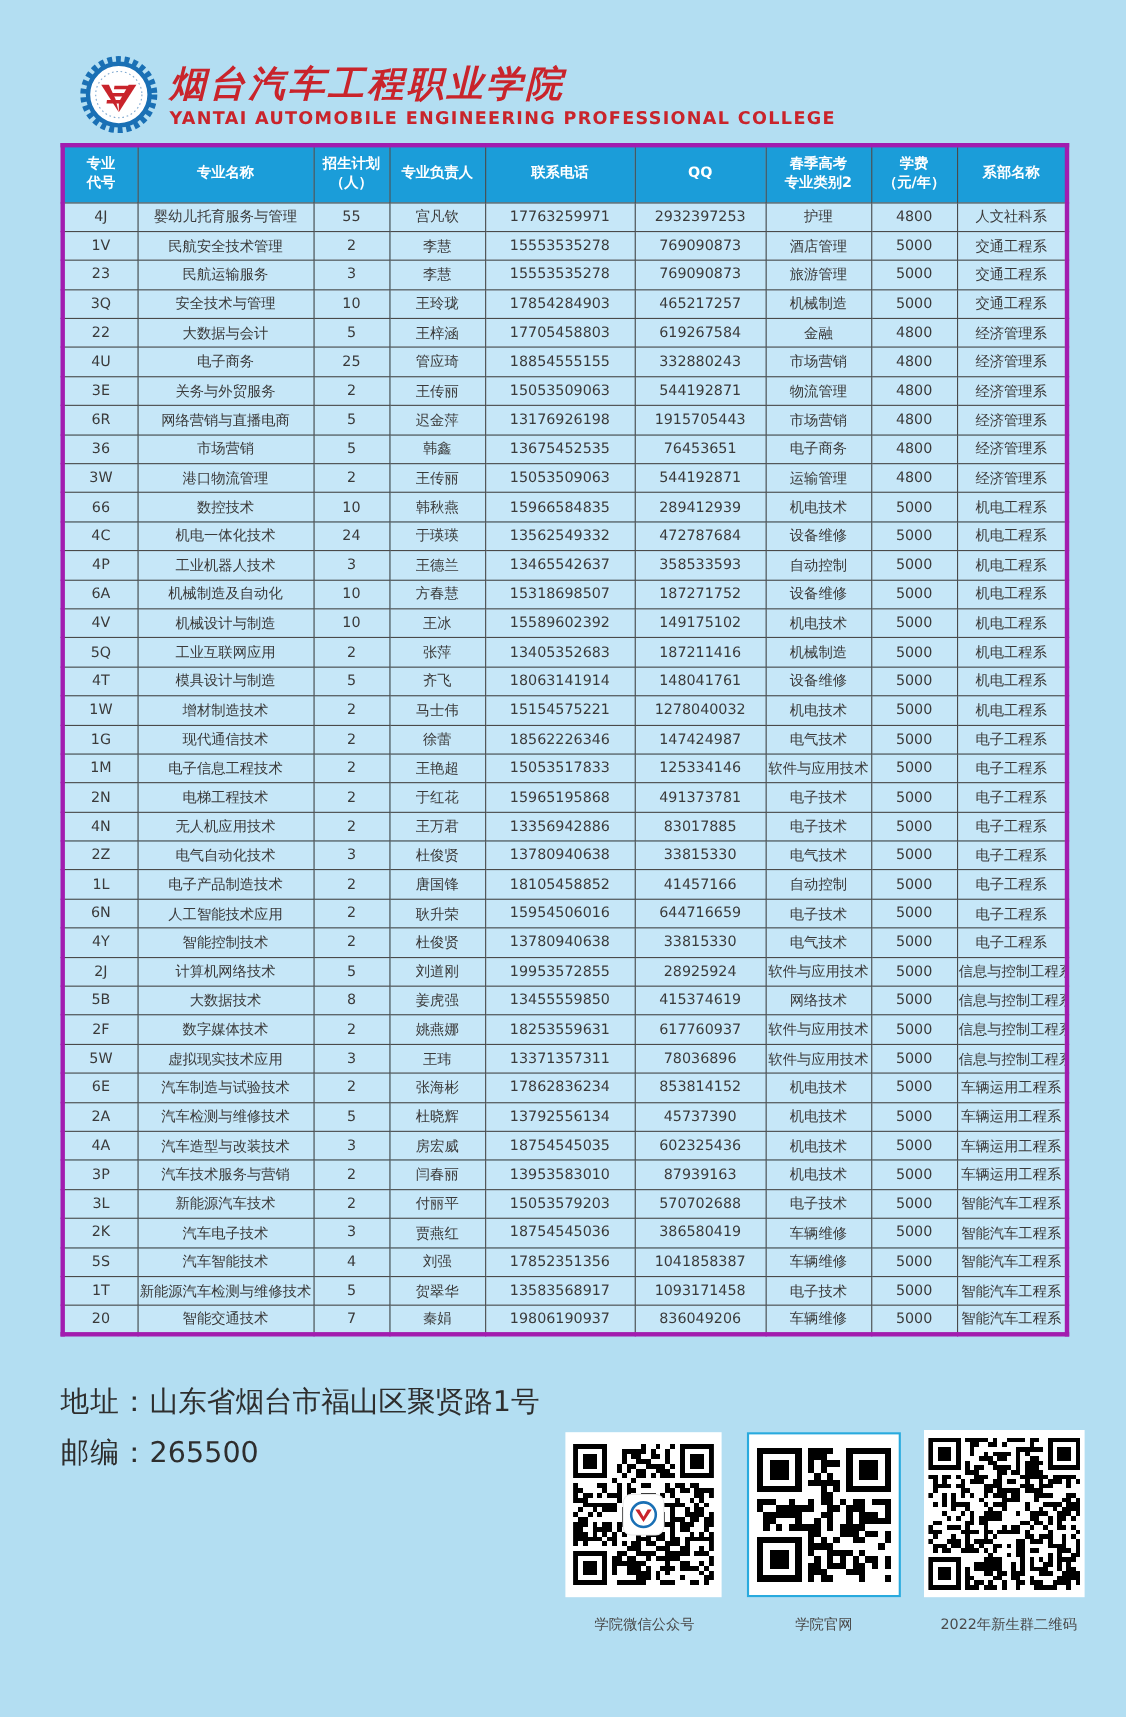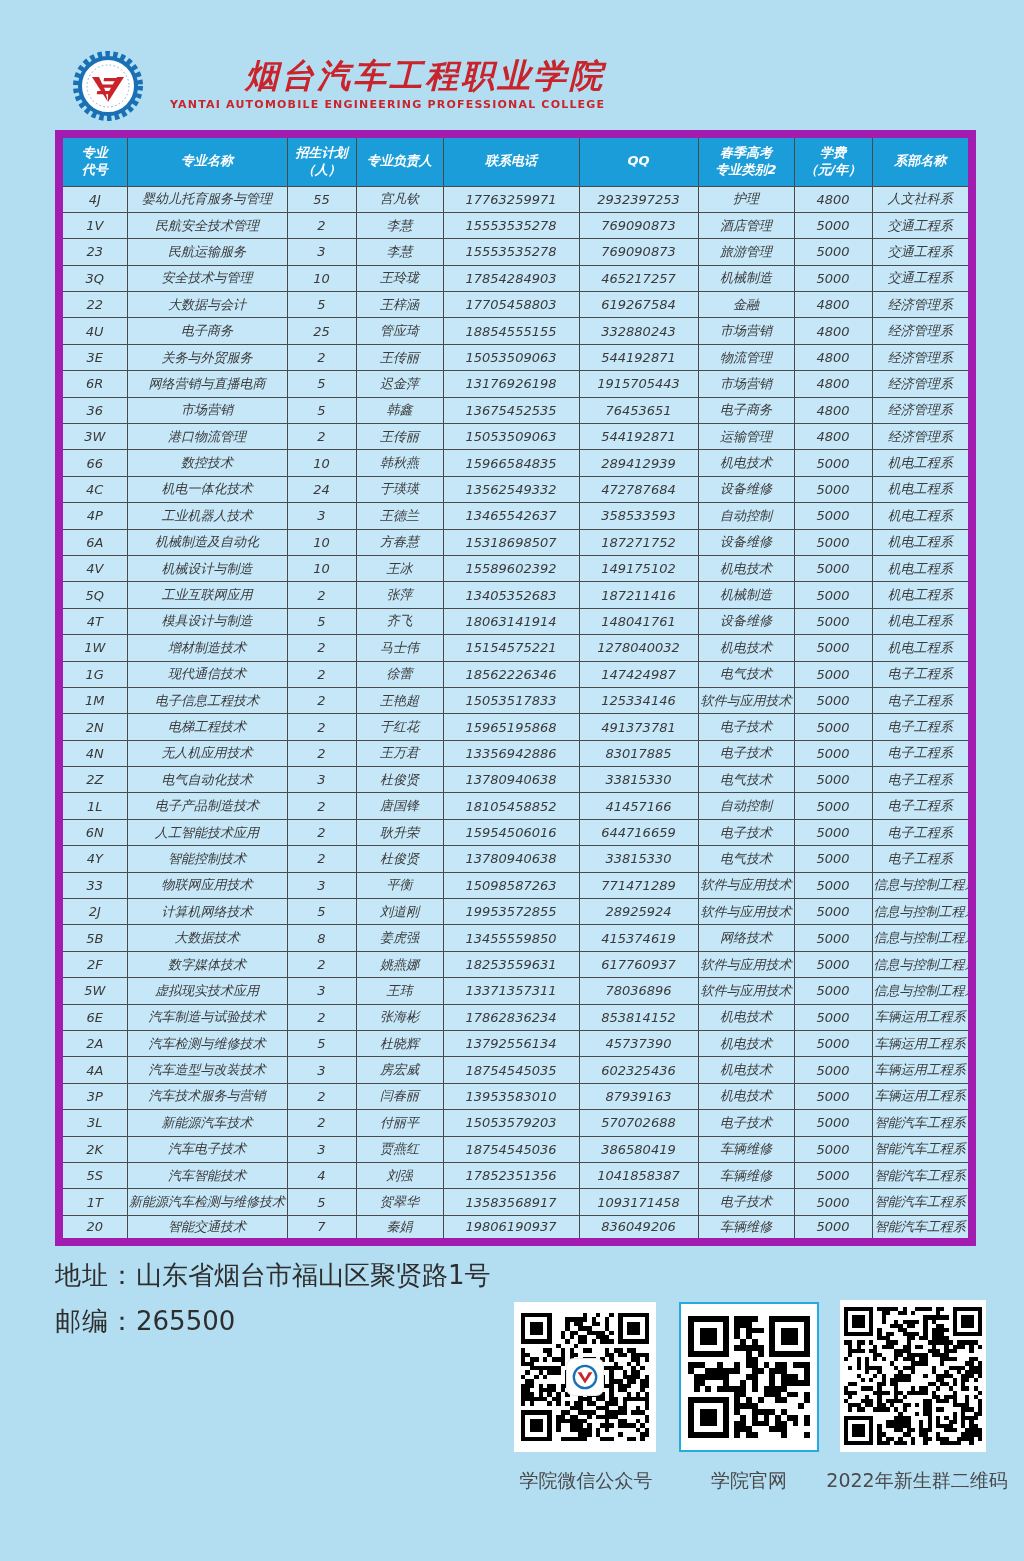--- a/index.html
+++ b/index.html
@@ -12,30 +12,30 @@
     --logo-blue:#1a70b5;
     --footer-text:#2e2e2e;
     --qr-border-blue:#29aade;
   }
   *{box-sizing:border-box;margin:0;padding:0;}
   html,body{width:1024px;}
   body{font-family:"DejaVu Sans","Liberation Sans",sans-serif;}
   .page{position:relative;width:1024px;height:1561px;background:var(--page-bg);overflow:hidden;}
 
   
-  .logo-row{position:absolute;left:72px;top:50px;height:72px;display:flex;align-items:flex-start;text-align:right;}
+  .logo-row{position:absolute;left:72px;top:50px;height:72px;display:flex;align-items:flex-start;}
   .logo-badge{width:72px;height:72px;flex:0 0 auto;}
   .college-names{margin-left:10px;padding-top:8px;}
   .college-zh{font-family:"DejaVu Serif","Liberation Serif",serif;font-weight:bold;font-style:italic;
     font-size:33px;color:var(--brand-red);letter-spacing:3px;line-height:1.1;}
-  .college-en{font-size:11px;color:var(--brand-red);letter-spacing:1.2px;margin-top:4px;font-weight:bold;margin-left:16px;}
+  .college-en{font-size:16px;color:var(--brand-red);letter-spacing:1.2px;margin-top:4px;font-weight:bold;}
 
   
   table.majors{position:absolute;left:55px;top:130px;width:913px;border-collapse:collapse;
-    table-layout:fixed;border:8px solid #a21caf;font-style:italic;}
+    table-layout:fixed;border:4px solid #a21caf;}
   table.majors th{background:var(--header-bg);color:#fff;font-size:13px;font-weight:bold;
     white-space:pre-line;line-height:1.3;height:52px;vertical-align:middle;text-align:center;
     border:1px solid var(--grid-line);padding:0 2px;}
   table.majors td{background:var(--cell-bg);color:var(--cell-text);font-size:13px;height:26.4px;
     text-align:center;vertical-align:middle;border:1px solid var(--grid-line);padding:0 1px;
     overflow:hidden;white-space:nowrap;}
 
   
   .contact{position:absolute;left:55px;top:1262px;color:var(--footer-text);font-size:26px;}
   .contact .line{white-space:pre;line-height:1.0;}
@@ -46,21 +46,21 @@
 
   
   .qr-card{position:absolute;background:#fff;padding:7px;}
   .qr-card-1{left:514px;top:1302px;width:142px;height:150px;}
   .qr-card-2{left:679px;top:1302px;width:140px;height:150px;border:2px solid var(--qr-border-blue);}
   .qr-card-3{left:840px;top:1300px;width:146px;height:152px;padding:4px;}
   .qr-svg{display:block;width:100%;height:100%;}
   .qr-logo-overlay{position:absolute;left:50%;top:50%;transform:translate(-50%,-50%);
     width:36px;height:36px;background:#fff;border-radius:7px;display:flex;align-items:center;justify-content:center;
     box-shadow:0 0 0 1px #e8e8e8;}
-  .qr-caption{position:absolute;top:1468px;font-size:19px;color:#4a4a4a;text-align:center;width:220px;}
+  .qr-caption{position:absolute;top:1468px;font-size:13px;color:#4a4a4a;text-align:center;width:220px;}
   .qr-caption-1{left:476px;}
   .qr-caption-2{left:639px;}
   .qr-caption-3{left:807px;}
 </style>
 </head>
 <body>
 
 <div class="page">
 
   <div class="logo-row">
@@ -390,31 +390,20 @@
         <tr>
           <td>4Y</td>
           <td>智能控制技术</td>
           <td>2</td>
           <td>杜俊贤</td>
           <td>13780940638</td>
           <td>33815330</td>
           <td>电气技术</td>
           <td>5000</td>
           <td>电子工程系</td>
-        </tr>
-        <tr>
-          <td>33</td>
-          <td>物联网应用技术</td>
-          <td>3</td>
-          <td>平衡</td>
-          <td>15098587263</td>
-          <td>771471289</td>
-          <td>软件与应用技术</td>
-          <td>5000</td>
-          <td>信息与控制工程系</td>
         </tr>
         <tr>
           <td>2J</td>
           <td>计算机网络技术</td>
           <td>5</td>
           <td>刘道刚</td>
           <td>19953572855</td>
           <td>28925924</td>
           <td>软件与应用技术</td>
           <td>5000</td>

